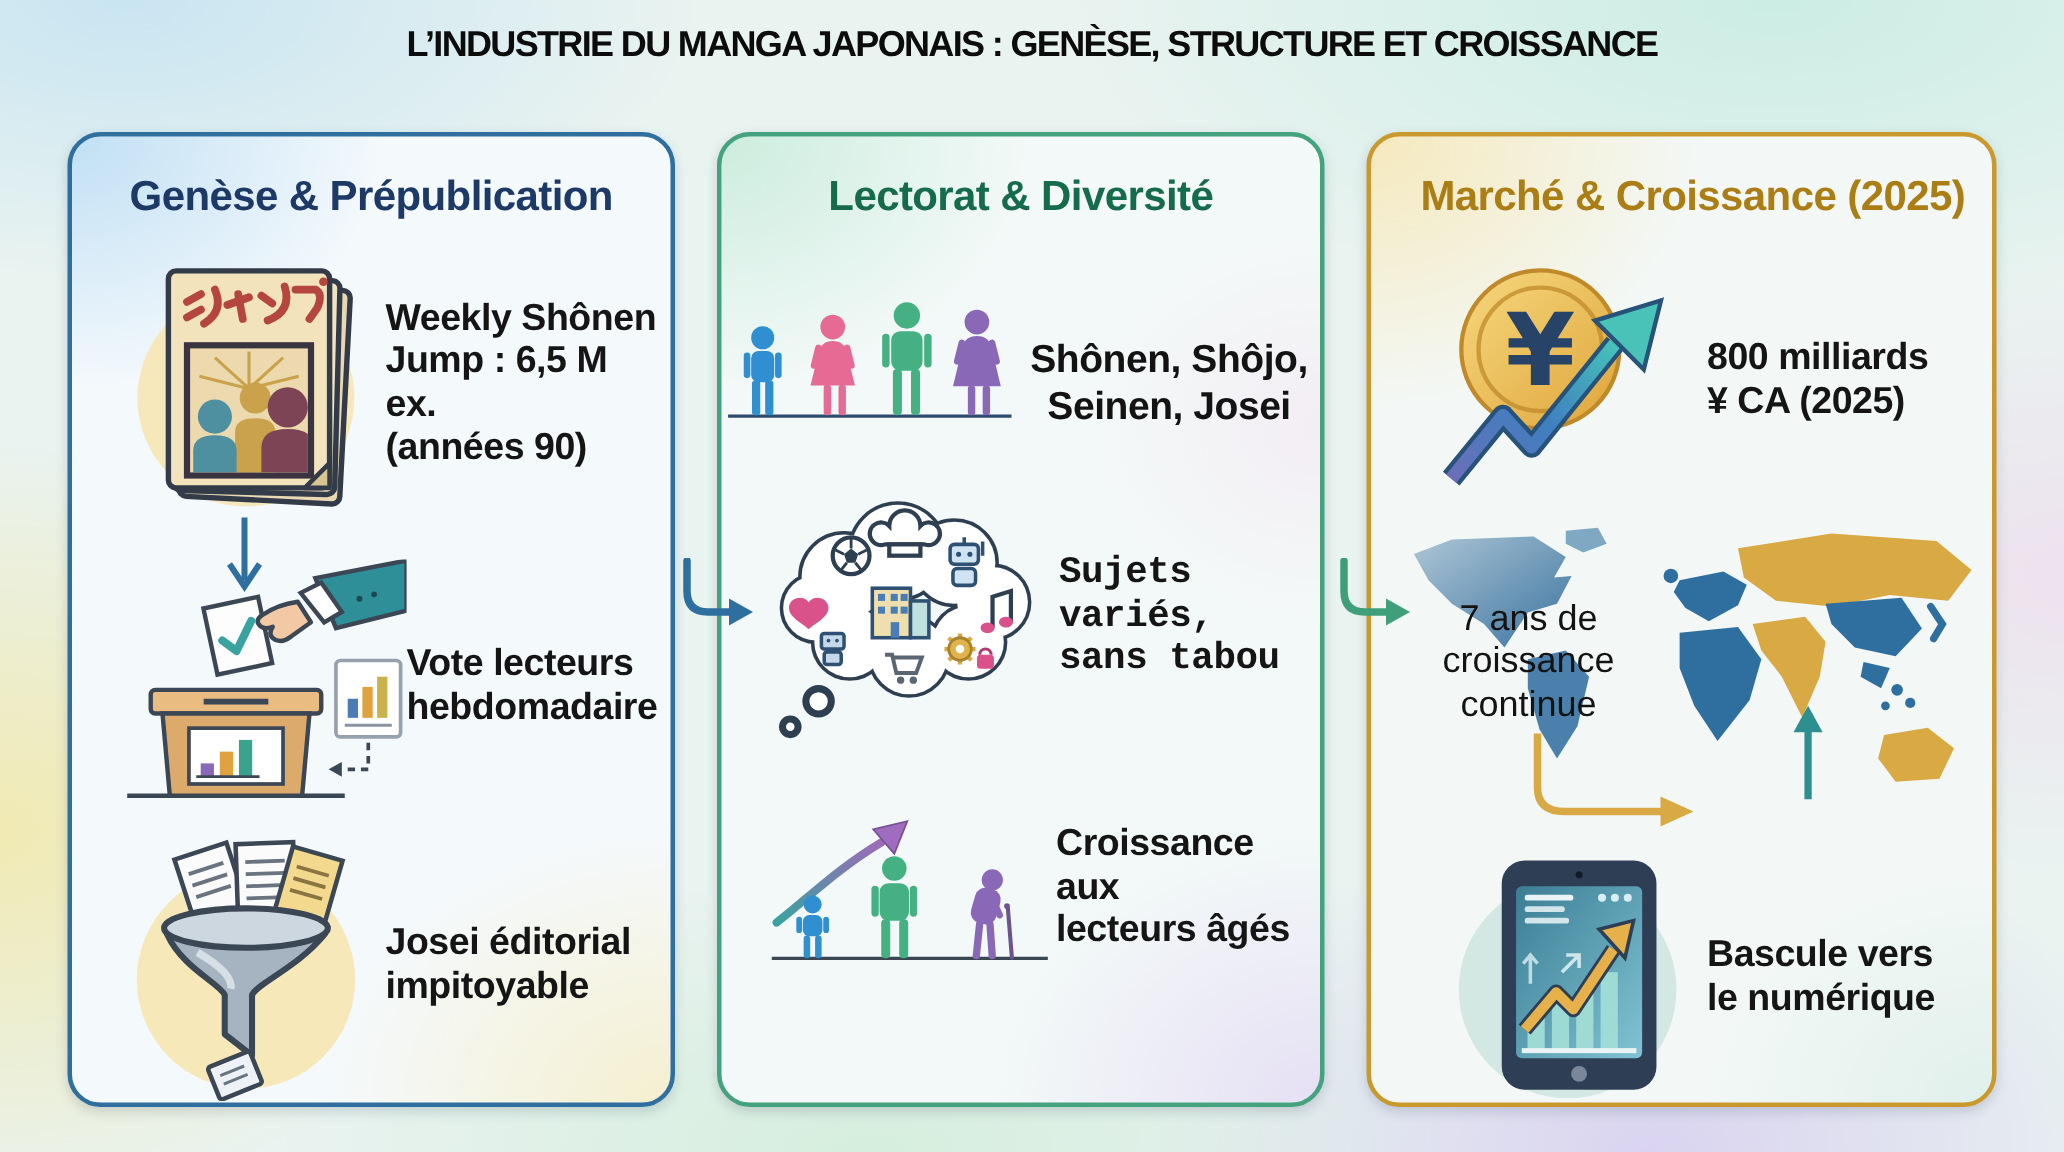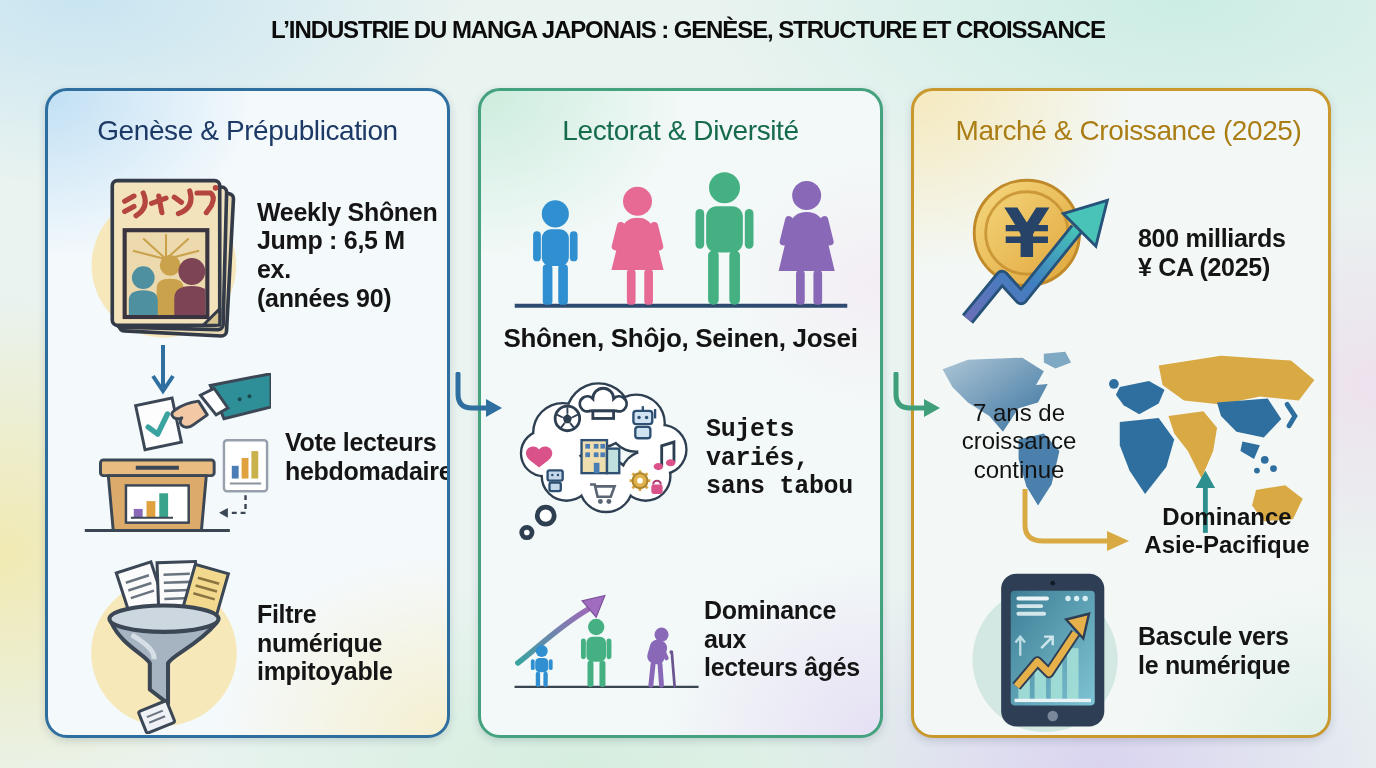--- a/index.html
+++ b/index.html
@@ -32,33 +32,33 @@
       radial-gradient(ellipse 320px 260px at 0% 0%, rgba(178,228,204,.6), transparent 65%),
       radial-gradient(ellipse 340px 280px at 100% 100%, rgba(222,210,242,.65), transparent 65%),
       radial-gradient(ellipse 240px 200px at 100% 30%, rgba(244,220,238,.4), transparent 65%),
       #f3f9f8;}
   .panel.p3{border-color:#c9992e;background:
       radial-gradient(ellipse 340px 280px at 0% 0%, rgba(246,226,164,.7), transparent 65%),
       radial-gradient(ellipse 300px 240px at 100% 100%, rgba(205,232,224,.5), transparent 65%),
       #f3f8f6; padding-left: 15px;}
   .panel-title{
     height:64px;box-sizing:border-box;padding-top:24px;text-align:center;
-    font-size:28px;font-weight:normal;letter-spacing:-0.4px;
+    font-size:28px;font-weight:bold;letter-spacing:-0.4px;
   }
   .p1 .panel-title{color:#1d3a66;}
   .p2 .panel-title{color:#176b4d;}
   .p3 .panel-title{color:#ab7d15;}
   .row{display:flex;align-items:center;padding:0 8px 0 10px;margin-left:17px;}
   .icon-box{flex:0 0 182px;display:flex;justify-content:center;align-items:center;}
   .txt{
     flex:1;font-size:25px;font-weight:bold;color:#151515;line-height:1.15;
     white-space:pre-line;letter-spacing:-0.3px;
   }
-  .p1-r1{height:200px;} .p1-r2{height:184px;margin-top:10px;gap:14px;} .p1-r3{height:184px;margin-top:2px;}
-  .p2-demo{margin-top:10px;display:flex;flex-direction:column;align-items:center;}
+  .p1-r1{height:200px;} .p1-r2{height:184px;margin-top:10px;} .p1-r3{height:184px;margin-top:2px;}
+  .p2-demo{margin-top:10px;display:flex;align-items:center;}
   .p2-caption{height:40px;margin-top:8px;font-size:26px;font-weight:bold;color:#131313;text-align:center;letter-spacing:-0.3px;}
   .p2-r2{height:180px;margin-top:6px;font-family:Liberation Mono, monospace;} .p2-r3{height:180px;}
   .p3-r1{height:196px;} .p3-r3{height:172px;}
   .map-block{position:relative;height:214px;}
   .map-svg{position:absolute;left:0;top:-6px;width:100%;height:220px;}
   .map-left-text{
     position:absolute;left:6px;top:48px;width:168px;text-align:center;
     font-size:24px;font-weight:normal;color:#131313;line-height:1.18;white-space:pre-line;
   }
   .map-right-text{
@@ -203,21 +203,21 @@
             <path d="M26,70 C36,92 60,102 64,110 L64,136 L82,150 L82,110 C86,102 112,92 130,70 Z" fill="#a6b4c2" stroke="#3c4756" stroke-width="4" stroke-linejoin="round"></path>
             <ellipse cx="78" cy="66" rx="54" ry="13" fill="#cdd7e0" stroke="#3c4756" stroke-width="4"></ellipse>
             <path d="M46,82 q24,14 22,24" stroke="#e6ecf2" stroke-width="5" fill="none" opacity=".75"></path>
             <g transform="rotate(-22 70 164)">
               <rect x="56" y="152" width="30" height="23" rx="2" fill="#eef2f6" stroke="#3c4756" stroke-width="3"></rect>
               <line x1="62" y1="160" x2="79" y2="160" stroke="#6a7480" stroke-width="2"></line>
               <line x1="62" y1="166" x2="79" y2="166" stroke="#6a7480" stroke-width="2"></line>
             </g>
           </svg>
         </div>
-        <div class="txt">Filtre numérique
+        <div class="txt">Josei éditorial
 impitoyable</div>
       </div>
     </div>
 
     <div class="panel p2">
       <div class="panel-title">Lectorat &amp; Diversité</div>
 
       <div class="p2-demo">
         <svg width="348" height="150" viewBox="0 0 360 150">
           <line x1="8" y1="143" x2="352" y2="143" stroke="#2e4a6e" stroke-width="4"></line>
@@ -385,21 +385,21 @@
               <circle cx="282" cy="92" r="13"></circle>
               <rect x="258" y="102" width="32" height="44" rx="13" transform="rotate(16 274 124)"></rect>
               <rect x="283" y="112" width="8" height="28" rx="4" transform="rotate(-24 287 126)"></rect>
               <rect x="260" y="142" width="9" height="47" rx="4" transform="rotate(6 264 165)"></rect>
               <rect x="276" y="142" width="9" height="47" rx="4" transform="rotate(-4 280 165)"></rect>
             </g>
             <line x1="301" y1="126" x2="306" y2="187" stroke="#6a5590" stroke-width="5" stroke-linecap="round"></line>
             <circle cx="300" cy="124" r="3.5" fill="#6a5590"></circle>
           </svg>
         </div>
-        <div class="txt">Dominance aux
+        <div class="txt">Croissance aux
 lecteurs âgés</div>
       </div>
     </div>
 
     <div class="panel p3">
       <div class="panel-title">Marché &amp; Croissance (2025)</div>
 
       <div class="row p3-r1">
         <div class="icon-box">
           <svg width="182" height="166" viewBox="0 0 190 170">
@@ -454,22 +454,20 @@
             <polygon points="284,126 274,144 294,144" fill="#2e8f8f"></polygon>
           </g>
         </svg>
         <div class="map-left-text">7 ans de
 croissance
 continue</div>
         <svg class="gold-elbow" width="140" height="70" viewBox="0 0 140 70">
           <path d="M24,0 V36 Q24,52 42,52 H106" stroke="#d9a943" stroke-width="5" fill="none" stroke-linecap="round"></path>
           <polygon points="106,42 128,52 106,62" fill="#d9a943"></polygon>
         </svg>
-        <div class="map-right-text">Dominance
-Asie-Pacifique</div>
       </div>
 
       <div class="row p3-r3">
         <div class="icon-box">
           <svg width="172" height="170" viewBox="0 0 180 178">
             <defs>
               <linearGradient id="screeng" x1="0" y1="0" x2="1" y2="1">
                 <stop offset="0" stop-color="#3c7d94"></stop>
                   <stop offset="1" stop-color="#7fc4d4"></stop>
               </linearGradient>

